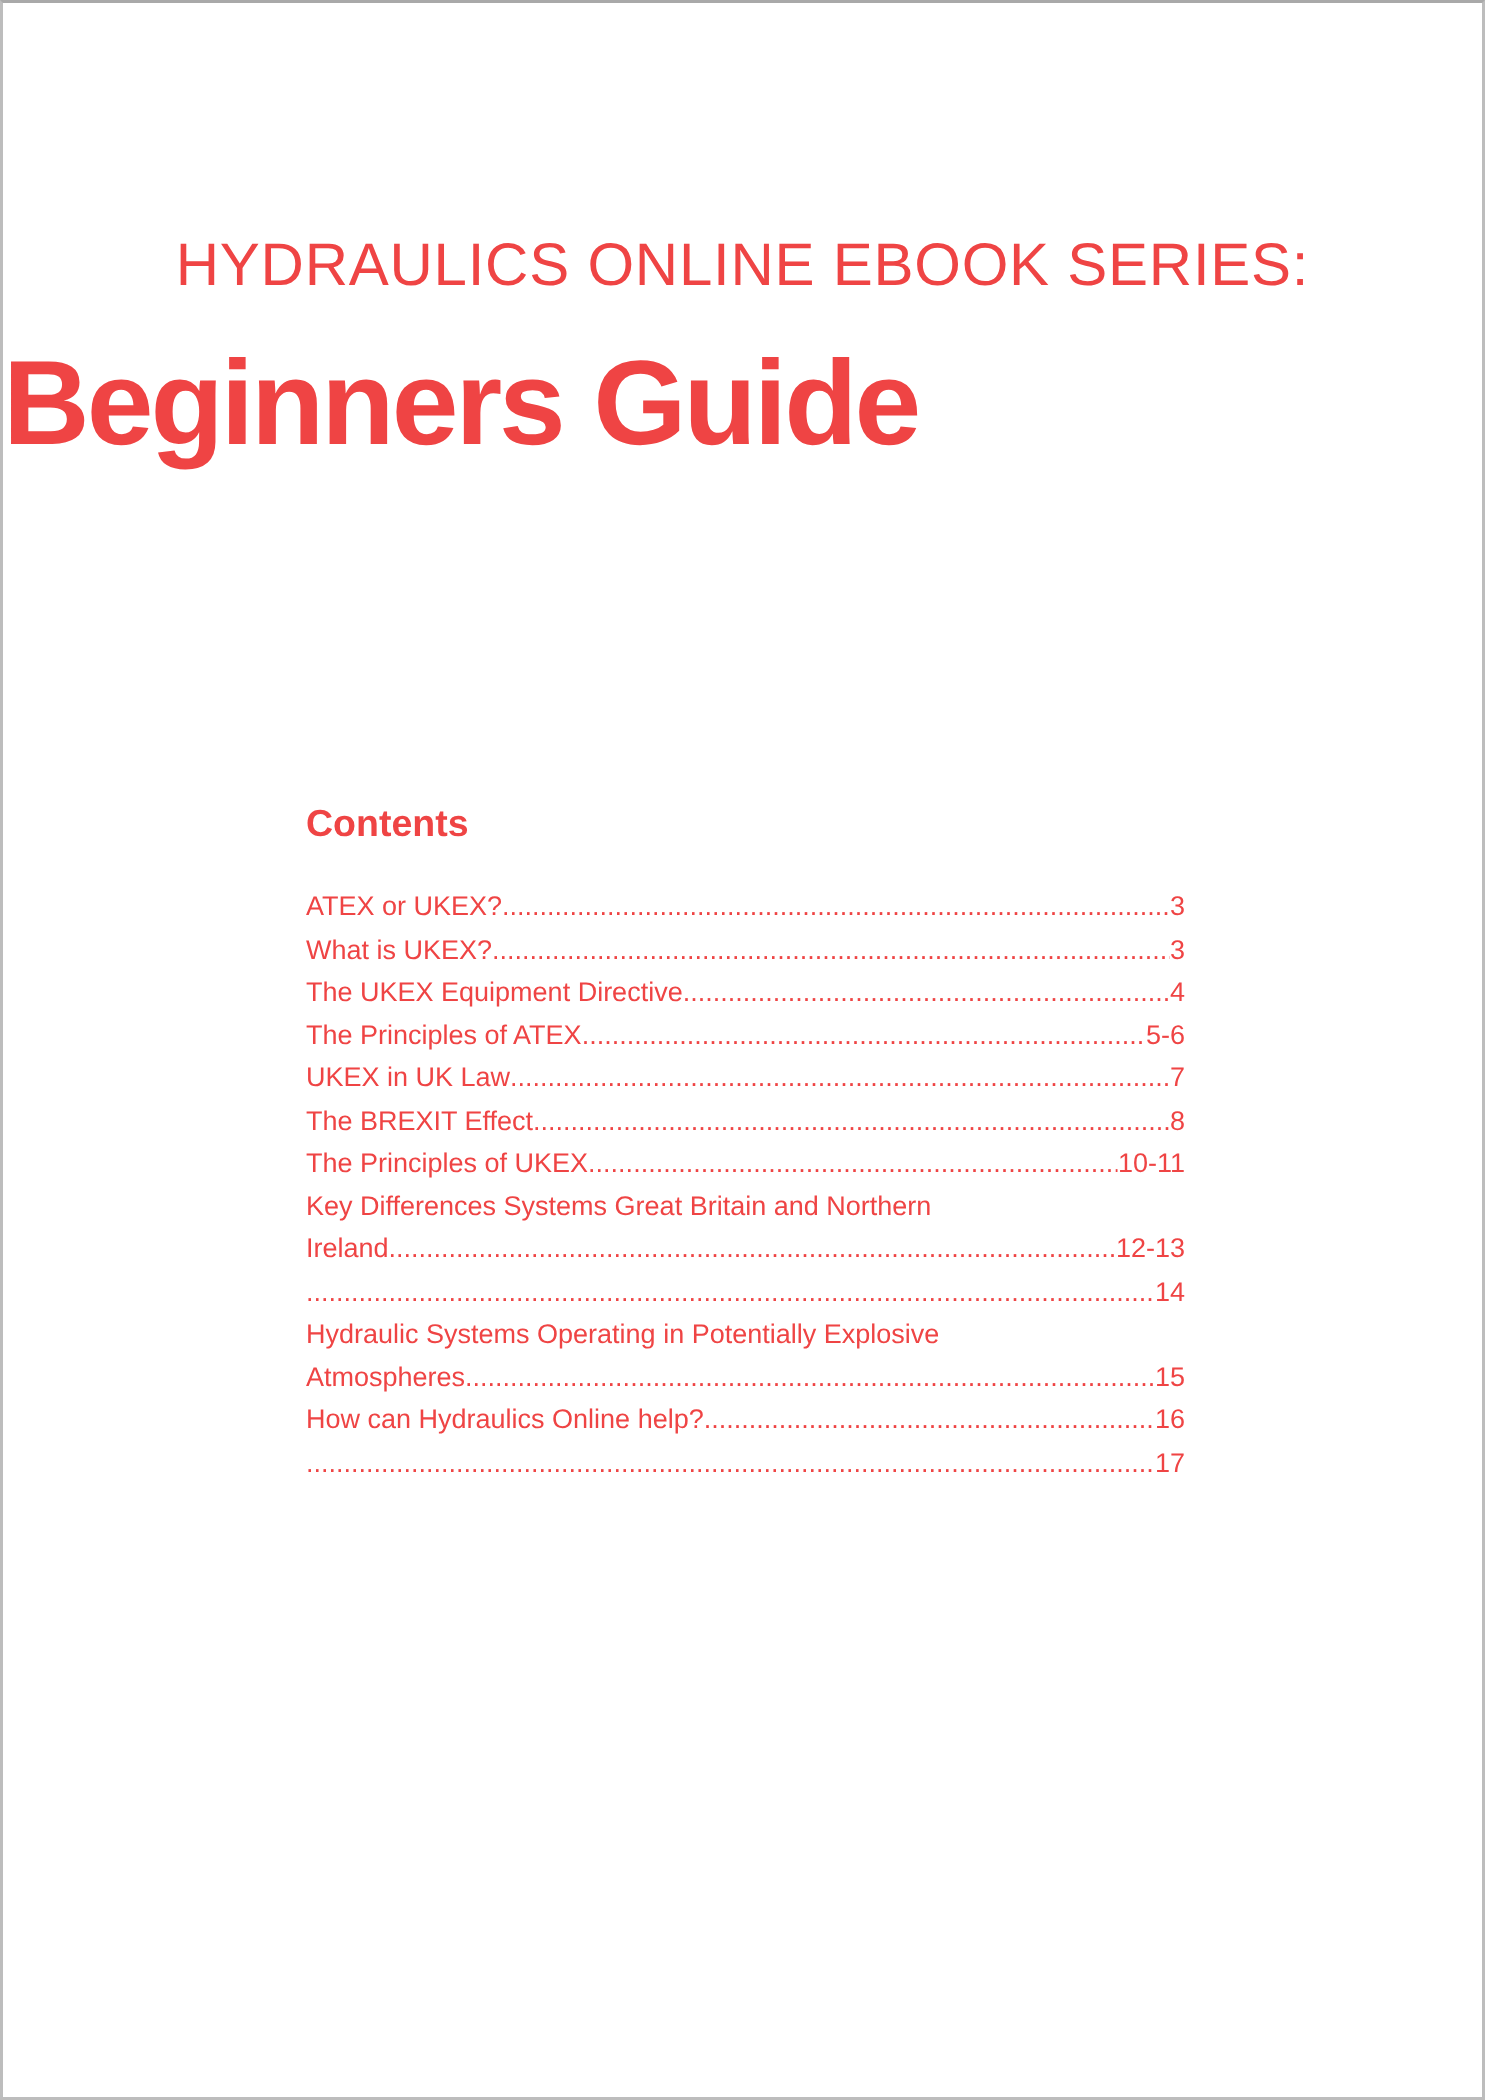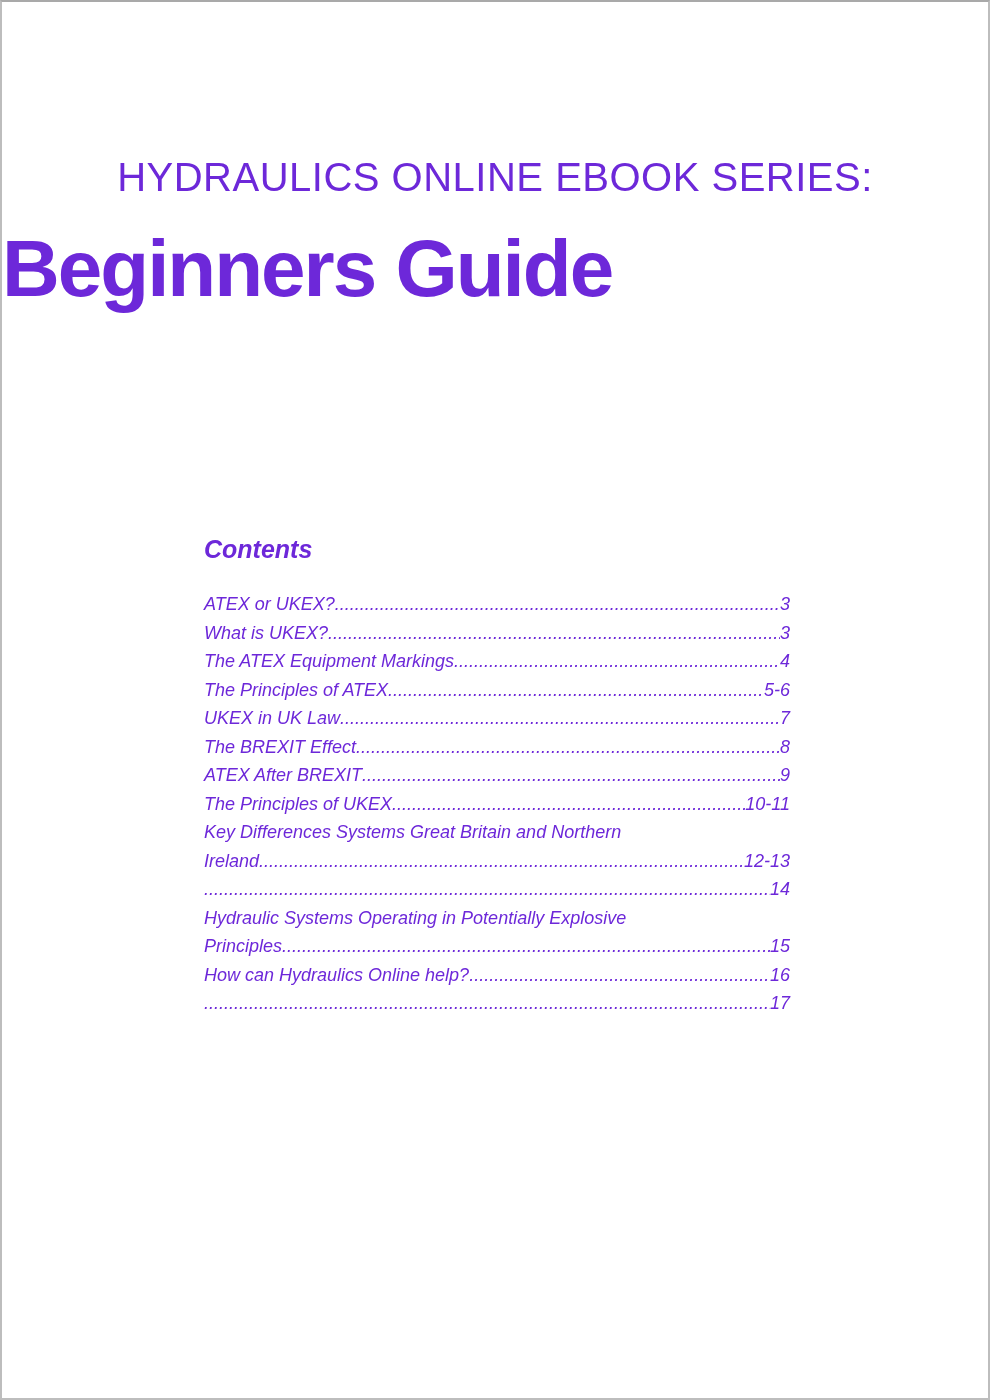--- a/index.html
+++ b/index.html
@@ -9,21 +9,21 @@
   }
   .page {
     position: relative;
     width: 990px;
     height: 1400px;
     box-sizing: border-box;
     background: #ffffff;
     border: 2px solid #bdbdbd;
     border-top-color: #a9a9a9;
     font-family: "Liberation Sans", sans-serif;
-    color: #6d28d9;
+    color: #ef4444;
     overflow: hidden;
   }
   .series-heading {
     margin-top: 152px;
     text-align: center;
     font-size: 40px;
     line-height: 46px;
     font-weight: 400;
     letter-spacing: 0.5px;
   }
@@ -32,21 +32,20 @@
     font-size: 80px;
     line-height: 86px;
     font-weight: bold;
     letter-spacing: -2px;
   }
   .contents-block {
     position: absolute;
     left: 202px;
     top: 532px;
     width: 586px;
-    font-style: italic;
   }
   .contents-heading {
     font-size: 25px;
     line-height: 30px;
     font-weight: bold;
     margin: 0 0 26px 0;
   }
   .toc-row {
     display: flex;
     align-items: flex-start;
@@ -88,43 +87,38 @@
           <span class="toc-text">ATEX or UKEX?</span>
           <span class="toc-dots"></span>
           <span class="toc-page">3</span>
         </div>
         <div class="toc-row">
           <span class="toc-text">What is UKEX?</span>
           <span class="toc-dots"></span>
           <span class="toc-page">3</span>
         </div>
         <div class="toc-row">
-          <span class="toc-text">The ATEX Equipment Markings</span>
+          <span class="toc-text">The UKEX Equipment Directive</span>
           <span class="toc-dots"></span>
           <span class="toc-page">4</span>
         </div>
         <div class="toc-row">
           <span class="toc-text">The Principles of ATEX</span>
           <span class="toc-dots"></span>
           <span class="toc-page">5-6</span>
         </div>
         <div class="toc-row">
           <span class="toc-text">UKEX in UK Law</span>
           <span class="toc-dots"></span>
           <span class="toc-page">7</span>
         </div>
         <div class="toc-row">
           <span class="toc-text">The BREXIT Effect</span>
           <span class="toc-dots"></span>
           <span class="toc-page">8</span>
-        </div>
-        <div class="toc-row">
-          <span class="toc-text">ATEX After BREXIT</span>
-          <span class="toc-dots"></span>
-          <span class="toc-page">9</span>
         </div>
         <div class="toc-row">
           <span class="toc-text">The Principles of UKEX</span>
           <span class="toc-dots"></span>
           <span class="toc-page">10-11</span>
         </div>
         <div class="toc-row">
           <span class="toc-text">Key Differences Systems Great Britain and Northern</span>
         </div>
         <div class="toc-row">
@@ -133,21 +127,21 @@
           <span class="toc-page">12-13</span>
         </div>
         <div class="toc-row">
           <span class="toc-dots"></span>
           <span class="toc-page">14</span>
         </div>
         <div class="toc-row">
           <span class="toc-text">Hydraulic Systems Operating in Potentially Explosive</span>
         </div>
         <div class="toc-row">
-          <span class="toc-text">Principles</span>
+          <span class="toc-text">Atmospheres</span>
           <span class="toc-dots"></span>
           <span class="toc-page">15</span>
         </div>
         <div class="toc-row">
           <span class="toc-text">How can Hydraulics Online help?</span>
           <span class="toc-dots"></span>
           <span class="toc-page">16</span>
         </div>
         <div class="toc-row">
           <span class="toc-dots"></span>

